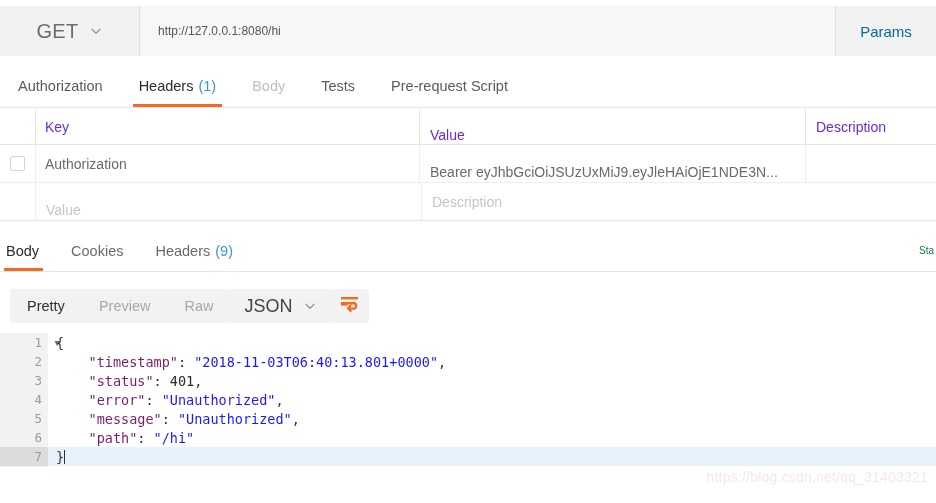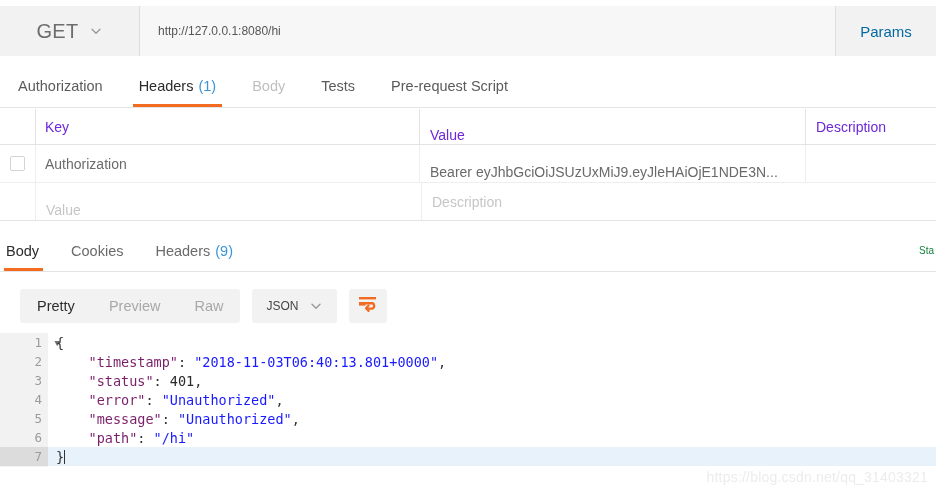--- a/index.html
+++ b/index.html
@@ -134,38 +134,38 @@
   .rtab .cnt { color: #3a95d8; margin-left: 5px; }
   .status-trunc {
     position: absolute; right: 0; top: 0; height: 41px;
     display: flex; align-items: center; padding-right: 2px;
     font-size: 10px; color: #15803d; white-space: nowrap; overflow: hidden;
   }
 
   
   .fmtbar {
     position: absolute; left: 0; top: 280px; width: 936px; height: 52px;
-    display: flex; align-items: center; gap: 12px; padding-left: 20px;
+    display: flex; align-items: center; gap: 0; padding-left: 10px;
     background: #fff;
   }
   .seg {
     display: flex; align-items: stretch; height: 34px;
     background: #f2f2f2; border-radius: 3px; overflow: hidden;
   }
   .seg .opt {
     display: flex; align-items: center; padding: 0 17px;
     font-size: 14.5px; color: #a8a8a8; cursor: pointer;
   }
   .seg .opt.active { color: #2e2e2e; }
   .dd {
     display: flex; align-items: center; gap: 11px;
     height: 34px; padding: 0 14px;
     background: #f2f2f2; border-radius: 3px; cursor: pointer;
   }
-  .dd .lbl { font-size: 12px; color: #444; }
+  .dd .lbl { font-size: 18px; color: #444; }
   .wrapbtn {
     width: 38px; height: 34px;
     background: #f2f2f2; border-radius: 3px;
     display: flex; align-items: center; justify-content: center;
     cursor: pointer;
   }
 
   
   .editor {
     position: absolute; left: 0; top: 333px; width: 936px; height: 134px;

